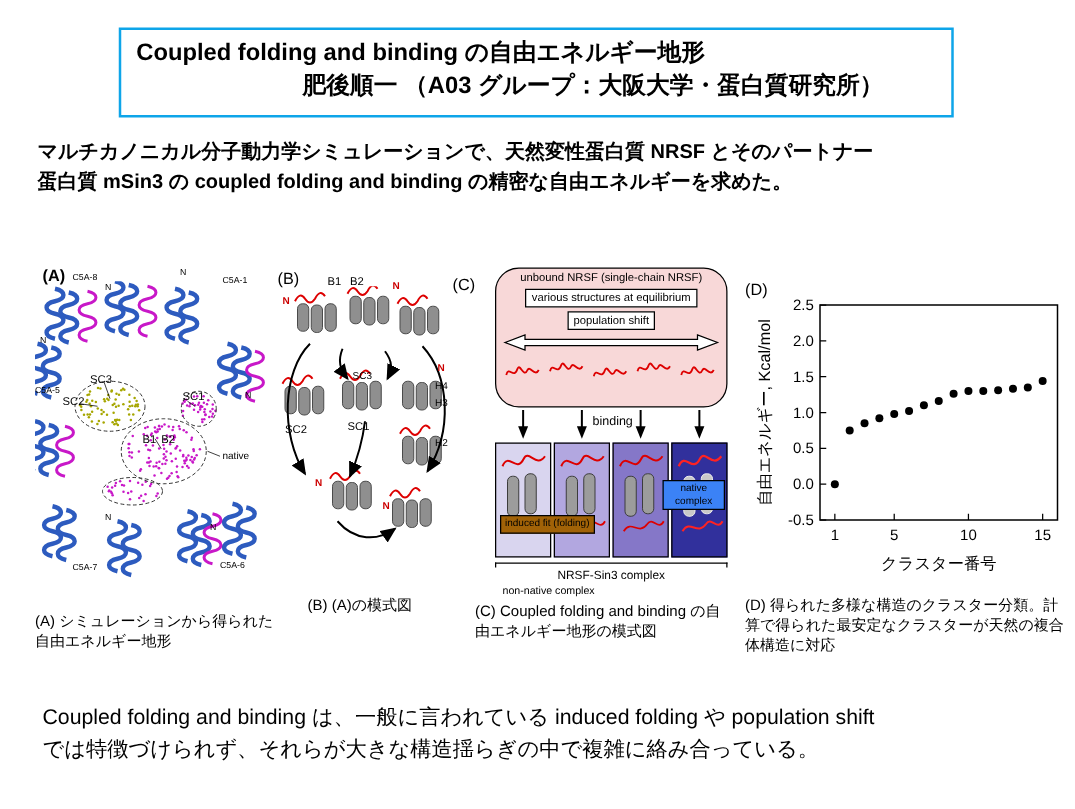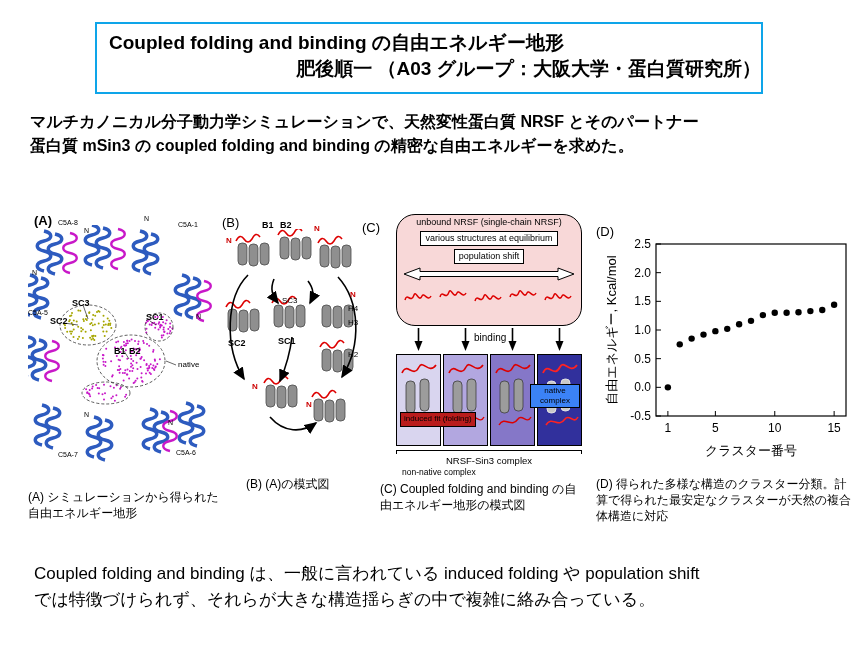--- a/index.html
+++ b/index.html
@@ -9,49 +9,49 @@
     font-family:"Liberation Sans","DejaVu Sans",sans-serif;
     color:#000;
   }
   .slide { position:relative; width:860px; height:647px; background:#fff; overflow:hidden; }
   .abs { position:absolute; }
 
   
   .title-box { left:95px; top:22px; width:668px; height:72px; border:2px solid #0ea5e9; padding-top:6px; }
   .title-line { font-size:19px; font-weight:bold; line-height:1.35; white-space:nowrap; }
   .title-line.l1 { padding-left:12px; }
-  .title-line.l2 { padding-left:145px;text-align:right; }
+  .title-line.l2 { padding-left:145px; }
 
   
   .intro { left:30px; top:110px; width:808px; font-size:16px; font-weight:bold; line-height:1.5; }
 
   
   .panel-a { left:28px;  top:213px; width:194px; height:262px; }
   .panel-b { left:222px; top:213px; width:144px; height:258px; }
   .panel-c { left:362px; top:214px; width:230px; height:260px; }
   .panel-d { left:594px; top:220px; width:264px; height:250px; }
   .plabel { position:absolute; font-size:13px; }
   .plabel.b { font-weight:bold; }
 
   
   .lbl { position:absolute; font-size:7px; line-height:1; white-space:nowrap; }
-  .lbl.b { font-size:9px; font-weight:bold; }
+  .lbl.b { font-size:9px; font-weight:normal; }
   .lbl.m { font-size:8px; }
   .lbl.red { color:#cc0000; font-size:8px; font-weight:bold; }
 
   
   .unbound { position:absolute; left:34px; top:0; width:186px; height:112px; border:1px solid #000; }
   .unbound-title { font-size:9px; text-align:center; margin-top:2px; line-height:1.2; }
   .wbox { border:1px solid #000; background:#fff; font-size:9px; padding:0 4px; width:max-content;
           margin:3px auto 0; line-height:1.45; }
   .csvg { display:block; margin:2px auto 0; }
   .binding { position:absolute; left:112px; top:118px; font-size:10px; }
   .cplx-row { position:absolute; left:34px; top:140px; width:186px; height:92px; display:flex; gap:2px; }
   .cplx-box { flex:1; border:1px solid #000; position:relative; overflow:hidden; }
-  .ifit { position:absolute; left:38px; top:198px; border:1px solid #000; background:#b91c1c;
+  .ifit { position:absolute; left:38px; top:198px; border:1px solid #000; background:#a16207;
           font-size:8px; padding:0 3px; line-height:1.6; z-index:3; }
   .nonnative { position:absolute; left:40px; top:217px; font-size:8.5px; z-index:3;margin-top:36px; }
   .nativebox { position:absolute; left:168px; top:170px; width:50px; border:1px solid #000; background:#3b82f6;
                font-size:8px; text-align:center; line-height:1.25; padding:1px 0; z-index:3; }
   .bracket { position:absolute; left:34px; top:236px; width:186px; height:4px;
              border-top:1.5px solid #000; border-left:1.5px solid #000; border-right:1.5px solid #000; }
   .cfooter { position:absolute; left:34px; top:241px; width:186px; text-align:center; font-size:9.5px; }
 
   
   .caption { position:absolute; font-size:12px; line-height:1.35; }

